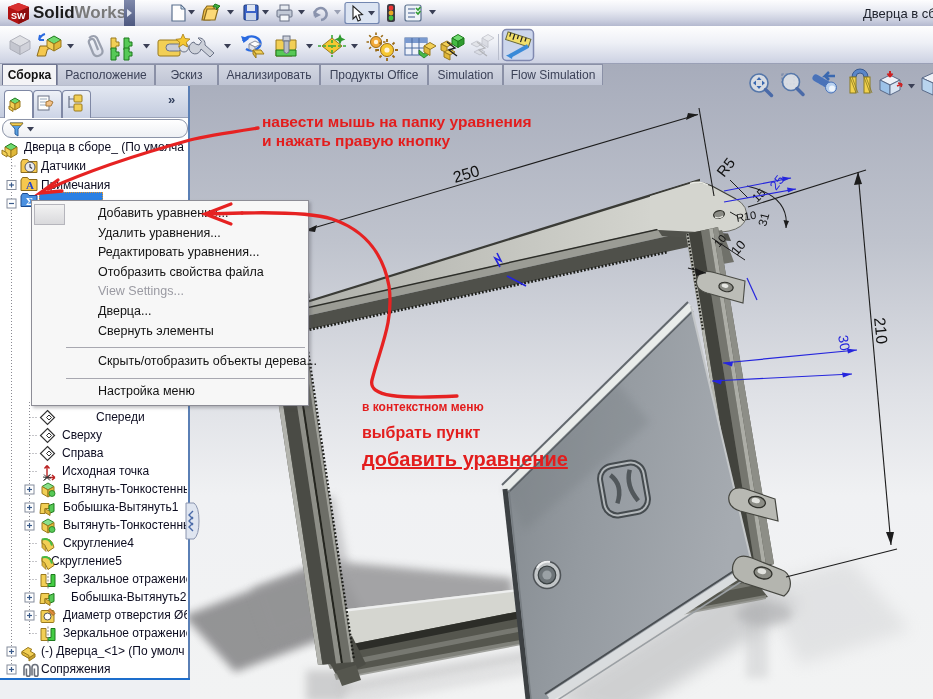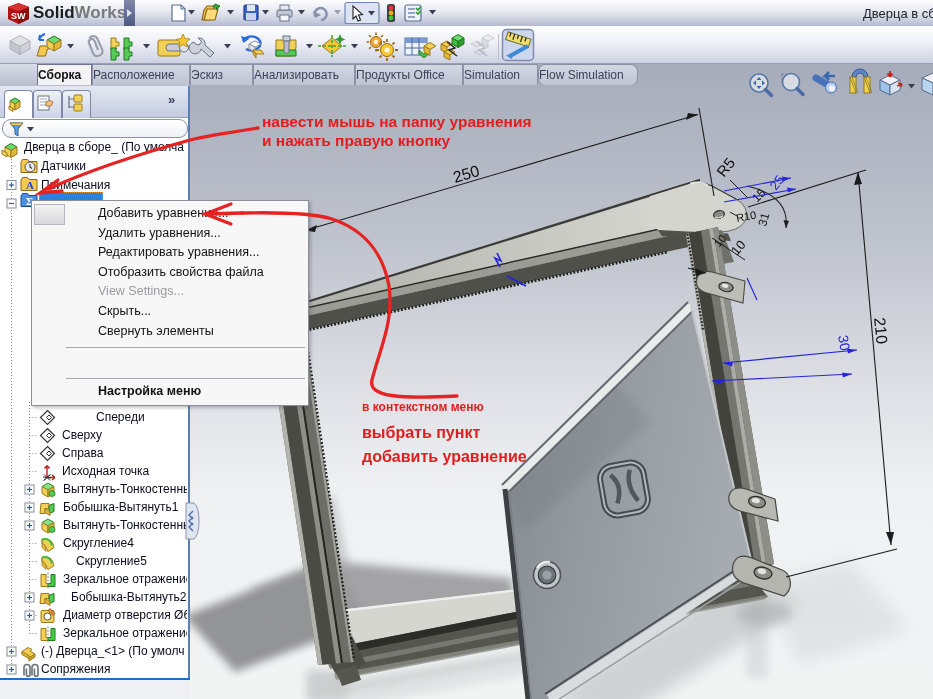--- a/index.html
+++ b/index.html
@@ -18,21 +18,21 @@
   #doctitle{left:863px;top:6px;font-size:13px;color:#20242e;white-space:nowrap;}
   
   #toolbar{left:0;top:26px;width:933px;height:37px;
     background:linear-gradient(#fefefe 0%,#eef0f6 45%,#d6dae8 85%,#ccd1e2 100%);
     border-bottom:1px solid #9aa0b6;}
   
   #tabbar{left:0;top:64px;width:933px;height:22px;
     background:linear-gradient(#d8dce6,#b8bdcc);}
   .tab{position:absolute;top:64px;height:21px;border:1px solid #8a90a6;border-bottom:none;
     background:linear-gradient(#d3d7e2,#bfc4d4);color:#3c4258;font-size:12px;
-    line-height:21px;box-sizing:border-box;margin-left:35px;}
+    text-align:center;line-height:21px;box-sizing:border-box;}
   .tab.active{background:#f4f4f6;color:#111;font-weight:bold;border-color:#6f7590;}
   
   #viewport{left:190px;top:64px;width:743px;height:635px;overflow:hidden;
     background:linear-gradient(#a7acba 0%,#aeb3c0 8%,#bcc0cb 30%,#d0d3db 48%,#e8eaee 62%,#f5f6f7 75%,#f3f4f4 100%);}
   #tabbar-right{left:603px;top:64px;width:330px;height:22px;
      background:linear-gradient(#a9aebb,#abb0bd);}
   
   #panel{left:0;top:86px;width:190px;height:594px;background:#fff;border-right:2px solid #5a7fb5;box-sizing:border-box;}
   #paneltabs{left:0;top:86px;width:188px;height:31px;
      background:linear-gradient(#e3e8f2,#c4ccdf);border-bottom:1px solid #9aa2b8;}
@@ -359,21 +359,21 @@
     <path d="M168,16 l7,0 l-3.5,4.5 z" fill="#3a3f55"></path>
     <path d="M182,10 l11,-5 11,5 -11,5 z" fill="#eef2f8" stroke="#5a6a88"></path>
     <path d="M182,10 v12 l11,5 v-12 z" fill="#b8d4ee" stroke="#5a6a88"></path>
   </svg>
 <div class="tab active" style="left:2px;width:55px;">Сборка</div>
 <div class="tab" style="left:57px;width:98px;">Расположение</div>
 <div class="tab" style="left:155px;width:63px;">Эскиз</div>
 <div class="tab" style="left:218px;width:102px;">Анализировать</div>
 <div class="tab" style="left:320px;width:108px;">Продукты Office</div>
 <div class="tab" style="left:428px;width:75px;">Simulation</div>
-<div class="tab" style="left:503px;width:100px;border-radius:7px;">Flow Simulation</div>
+<div class="tab" style="left:503px;width:100px;">Flow Simulation</div>
 
 <div class="abs" id="panel"></div>
 <div class="abs" id="paneltabs"></div>
 <div class="ptab on" style="left:4px;"></div>
 <div class="ptab" style="left:33px;"></div>
 <div class="ptab" style="left:62px;"></div>
 <div class="abs" style="left:168px;top:92px;color:#33415e;font-size:13px;font-weight:bold;">»</div>
 <div class="abs" id="filterbar"></div>
 <svg class="abs" style="left:0;top:86px;z-index:3;" id="panelicons" width="202" height="613" viewBox="0 0 202 613">
     <g transform="translate(8,8)">
@@ -537,51 +537,52 @@
 <div class="trow" style="left:41px;top:157.5px;">Датчики</div>
 <div class="trow" style="left:41px;top:176.5px;">Примечания</div>
 <div class="trow" style="left:62px;top:409px;margin-left:34px;">Спереди</div>
 <div class="trow" style="left:62px;top:427px;">Сверху</div>
 <div class="trow" style="left:62px;top:445px;">Справа</div>
 <div class="trow" style="left:62px;top:463px;">Исходная точка</div>
 <div class="trow" style="left:63px;top:481px;">Вытянуть-Тонкостеннь</div>
 <div class="trow" style="left:63px;top:499px;">Бобышка-Вытянуть1</div>
 <div class="trow" style="left:63px;top:517px;">Вытянуть-Тонкостеннь</div>
 <div class="trow" style="left:63px;top:535px;">Скругление4</div>
-<div class="trow" style="left:76px;top:553px;text-align:center;">Скругление5</div>
+<div class="trow" style="left:51px;top:553px;text-align:center;">Скругление5</div>
 <div class="trow" style="left:63px;top:571px;">Зеркальное отражение</div>
 <div class="trow" style="left:63px;top:589px;margin-left:8px;">Бобышка-Вытянуть2</div>
 <div class="trow" style="left:63px;top:607px;">Диаметр отверстия Ø6</div>
 <div class="trow" style="left:63px;top:625px;">Зеркальное отражение</div>
 <div class="trow" style="left:41px;top:643px;">(-) Дверца_&lt;1&gt; (По умолч</div>
 <div class="trow" style="left:41px;top:661px;">Сопряжения</div>
 <div style="position:absolute;left:39px;top:192px;width:64px;height:10px;background:#2b80e4;border:1px dotted #e09430;box-sizing:border-box;"></div>
 
 </div>
 <div class="abs" id="panelbottom"></div>
 
 <div class="abs" id="cmenu">
   <div id="gutterbox"></div>
   <div class="mi" style="top:5px;">Добавить уравнение...</div>
   <div class="mi" style="top:24.5px;">Удалить уравнения...</div>
   <div class="mi" style="top:44px;">Редактировать уравнения...</div>
   <div class="mi" style="top:63.5px;">Отобразить свойства файла</div>
   <div class="mi" style="top:83px;color:#9a9aa2;">View Settings...</div>
-  <div class="mi" style="top:103px;">Скрыть...</div>
+  <div class="mi" style="top:103px;">Дверца...</div>
   <div class="mi" style="top:122.5px;">Свернуть элементы</div>
   <div class="sep" style="top:146px;"></div>
+  <div class="mi" style="top:153px;">Скрыть/отобразить объекты дерева...</div>
   <div class="sep" style="top:176.5px;"></div>
-  <div class="mi" style="top:183px;font-weight:bold;">Настройка меню</div>
+  <div class="mi" style="top:183px;">Настройка меню</div>
 </div>
 
 <div class="redtext" style="left:262px;top:113px;font-size:15.5px;">навести мышь на папку уравнения</div>
 <div class="redtext" style="left:262px;top:132px;font-size:15.5px;">и нажать правую кнопку</div>
 <div class="redtext" style="left:362px;top:400px;font-size:12px;">в контекстном меню</div>
 <div class="redtext" style="left:362px;top:424px;font-size:16px;">выбрать пункт</div>
-<div class="redtext" style="left:362px;top:448px;font-size:16px;">добавить уравнение</div>
+<div class="redtext" style="left:362px;top:448px;font-size:20px;text-decoration:underline;">добавить уравнение</div>
 <svg class="abs" id="redoverlay" width="933" height="699" viewBox="0 0 933 699">
   <g fill="none" stroke="#e62222" stroke-width="3.3" stroke-linecap="round">
 
     <path d="M258,128 C225,133 205,136 190,140 C150,151 90,170 48,189"></path>
     <path d="M58,180 L40,193 L62,191" fill="none"></path>
 
     <path d="M457,396 C400,399 368,397 372,380 C380,348 394,322 389,286 C384,258 368,231 332,219 C316,214 288,212 242,213"></path>
     <path d="M242,213 L206,214"></path>
     <path d="M231,204 L205,214 L231,224" stroke-width="3.2"></path>
   </g>

